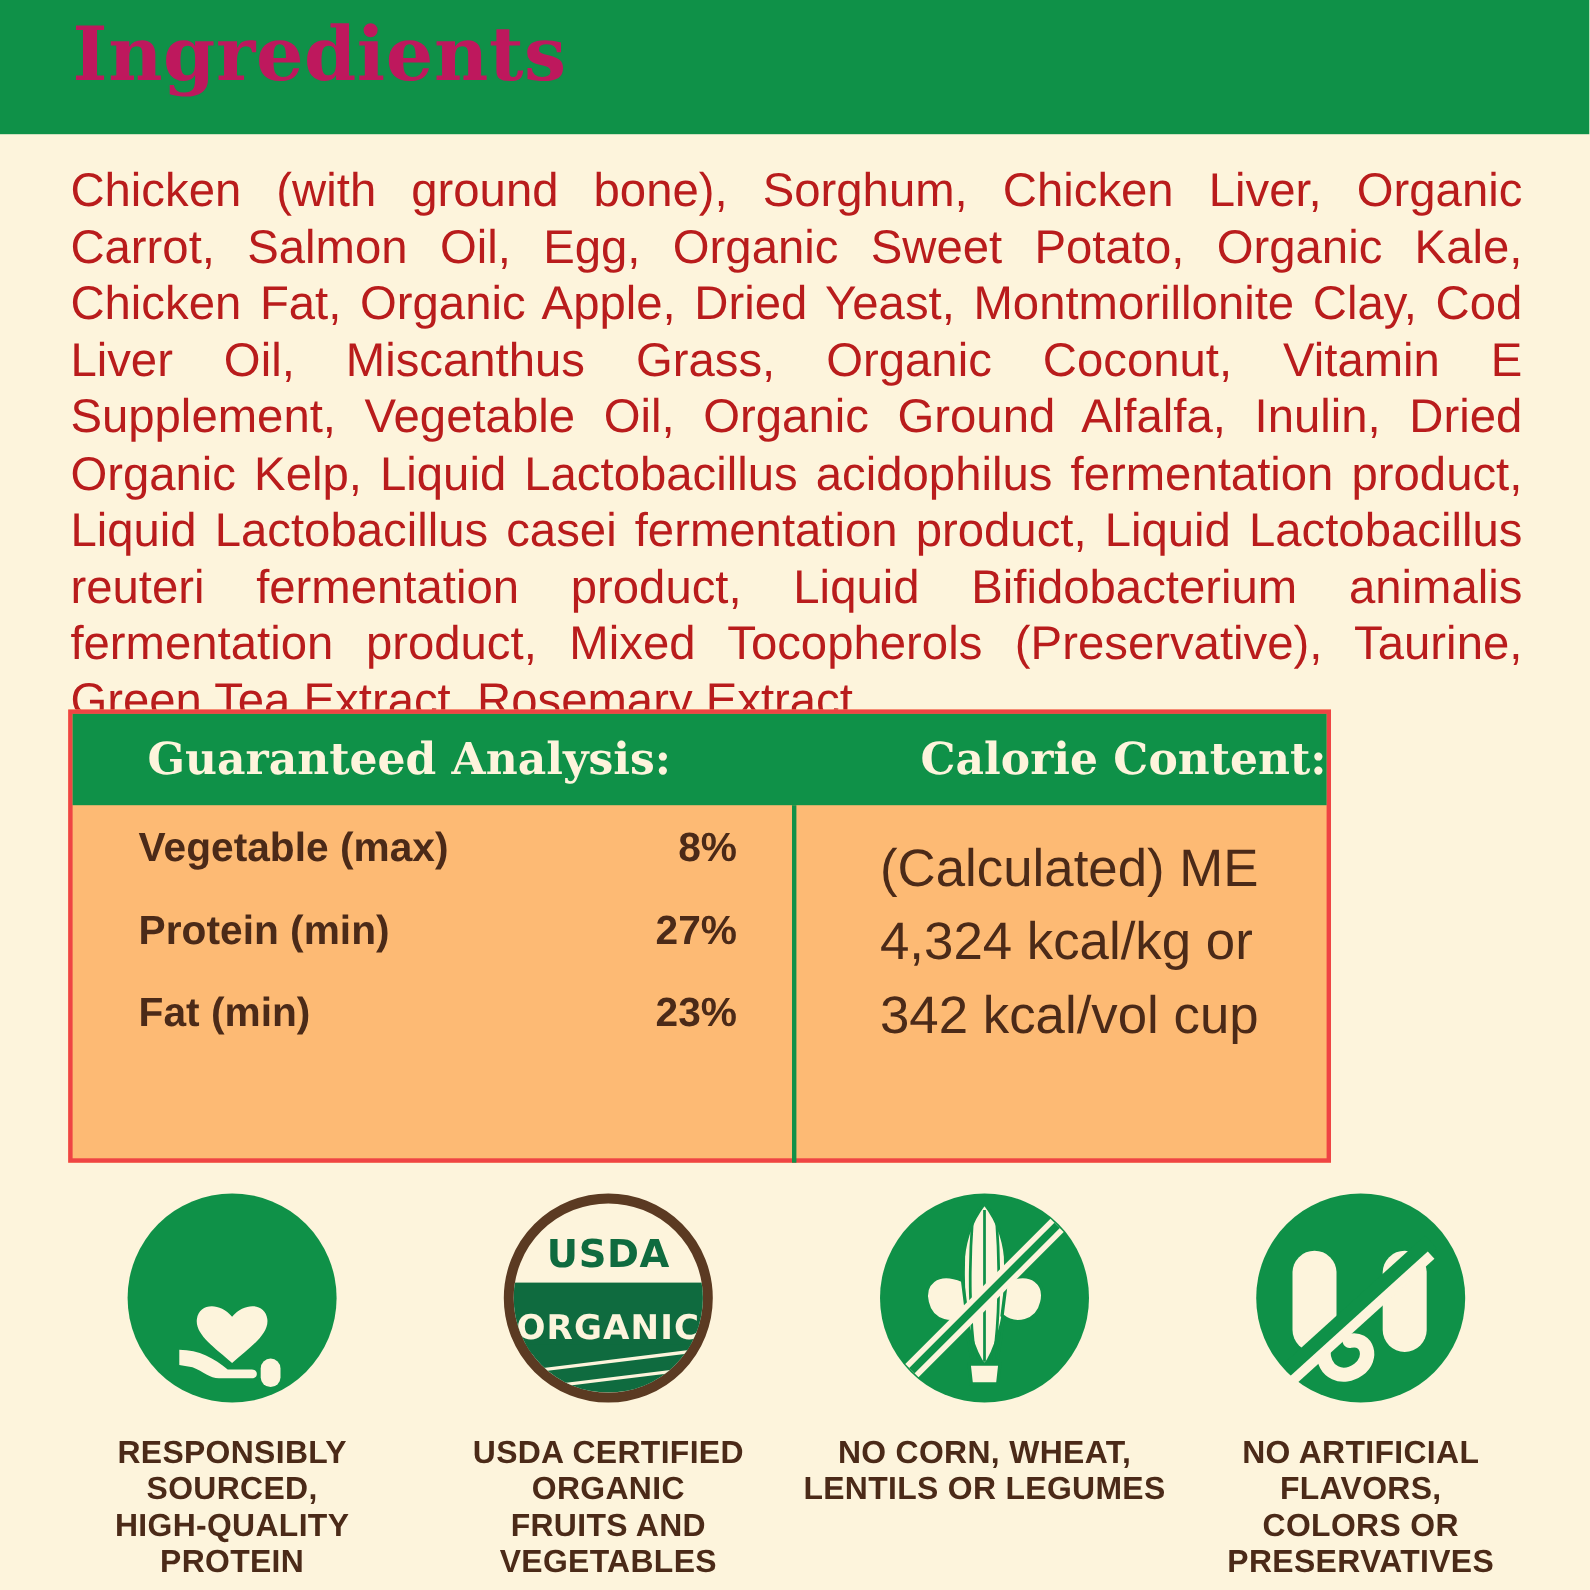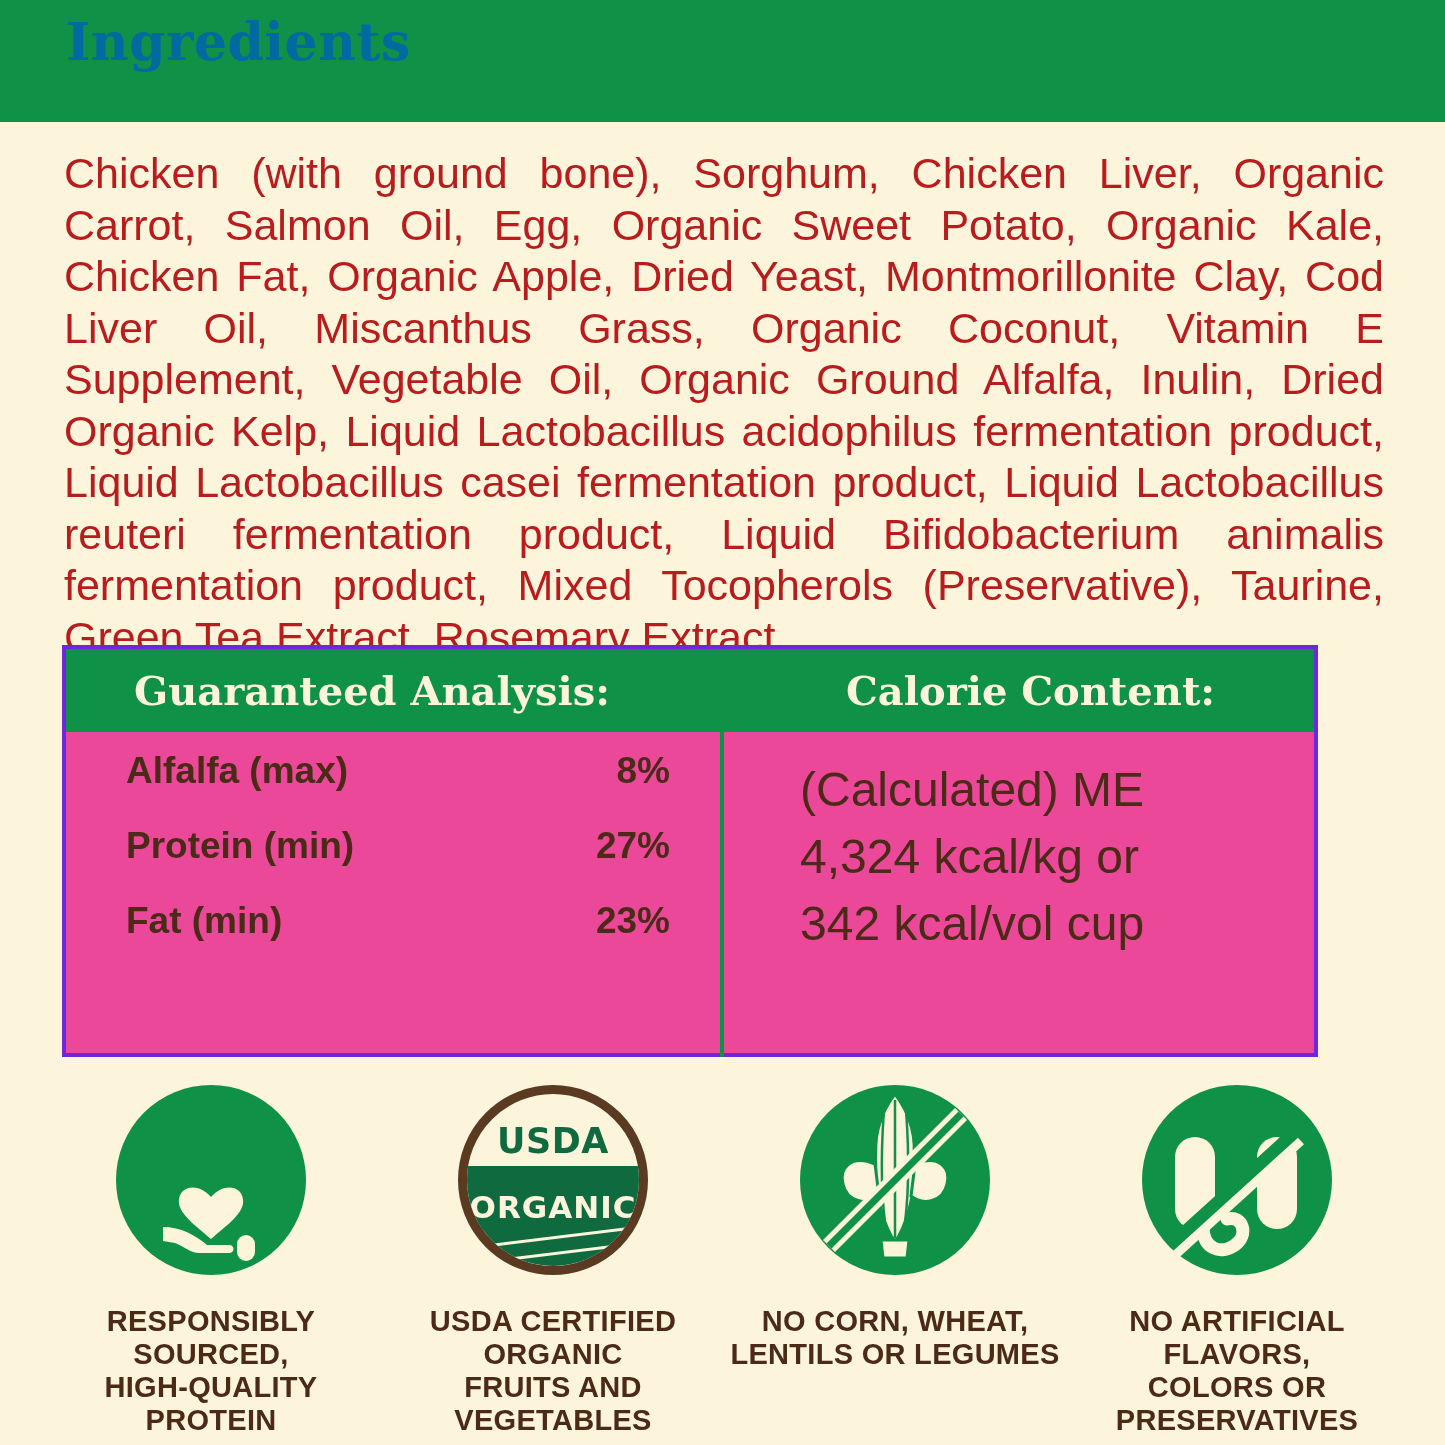--- a/index.html
+++ b/index.html
@@ -28,22 +28,22 @@
     width: 1445px;
     height: 122px;
     background: #0f9148;
   }
   .header-title {
     position: absolute;
     left: 66px;
     top: 16px;
     font-family: "DejaVu Serif", serif;
     font-weight: bold;
-    font-size: 52px;
-    color: #0369a1;
+    font-size: 68px;
+    color: #be185d;
     letter-spacing: 0.5px;
     line-height: 1;
   }
   
   .ingredients {
     position: absolute;
     left: 64px;
     top: 148px;
     width: 1320px;
     font-size: 43px;
@@ -51,25 +51,25 @@
     color: #b91c1c;
     text-align: justify;
     text-justify: inter-word;
     font-family: "Liberation Sans", sans-serif;
   }
   
   .tables {
     position: absolute;
     left: 62px;
     top: 645px;
-    width: 1256px;
+    width: 1148px;
     height: 412px;
-    border: 4px solid #6d28d9;
-    box-sizing: border-box;
-    background: #ec4899;
+    border: 4px solid #ef4444;
+    box-sizing: border-box;
+    background: #fdba74;
   }
   .tables-head {
     position: absolute;
     left: 0;
     top: 0;
     width: 100%;
     height: 83px;
     background: #0f9148;
     display: flex;
   }
@@ -260,21 +260,21 @@
       </div>
       <div class="cell head-right">
         <span class="head-text">Calorie Content:</span>
       </div>
     </div>
 
     <div class="tables-body">
 
       <div class="ga-col">
         <div class="ga-row">
-          <span class="ga-label">Alfalfa (max)</span>
+          <span class="ga-label">Vegetable (max)</span>
           <span class="ga-value">8%</span>
         </div>
         <div class="ga-row">
           <span class="ga-label">Protein (min)</span>
           <span class="ga-value">27%</span>
         </div>
         <div class="ga-row">
           <span class="ga-label">Fat (min)</span>
           <span class="ga-value">23%</span>
         </div>

